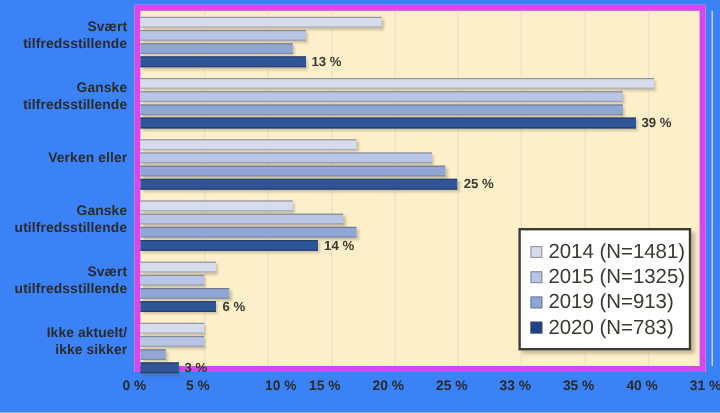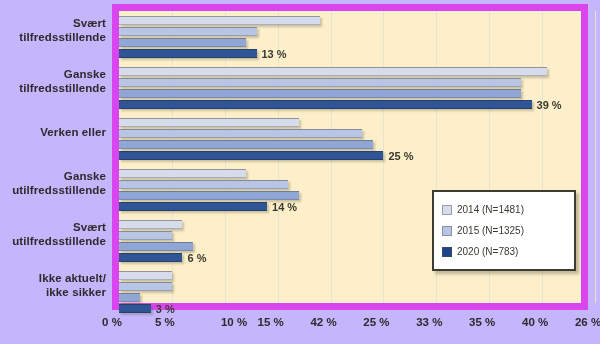--- a/index.html
+++ b/index.html
@@ -4,31 +4,31 @@
 <style>
   html, body {
     margin: 0; padding: 0;
     width: 600px; height: 344px;
     background: #ffffff;
     font-family: "Liberation Sans", sans-serif;
   }
   #chart-root {
     position: relative;
     width: 600px; height: 344px;
-    background: #c4b5fd;
+    background: #3b82f6;
     overflow: hidden;
   }
 
   
   #plot-area {
     position: absolute;
     left: 112px; top: 4px;
     width: 476px; height: 306px;
     background: #fcefc9;
-    border: 7px solid #d946ef;
+    border: 5px solid #d946ef;
     box-sizing: border-box;
   }
   .gridline {
     position: absolute;
     top: 0; bottom: 0;
     width: 1px;
     background: #e7e2d2;
   }
   .gridline.first { background: transparent; }
 
@@ -98,21 +98,21 @@
     background: #ffffff;
     border: 2px solid #3c3c30;
     padding: 7px 6px 7px 8px;
     box-sizing: border-box;
     box-shadow: 3px 3px 3px rgba(80,75,55,0.35);
   }
   .legend-item {
     display: flex;
     align-items: center;
     height: 21px;
-    font-size: 10px;
+    font-size: 17px;
     color: #3a3a30;
     white-space: nowrap;
   }
   .legend-swatch {
     width: 10px; height: 10px;
     margin-right: 5px;
     flex: 0 0 auto;
     border: 1px solid rgba(80,80,80,0.45);
     box-sizing: border-box;
   }
@@ -257,36 +257,40 @@
           </div>
         </div>
       </div>
   </div>
 
   <div id="x-axis">
       <div class="xtick" style="left: 0px;">0 %</div>
       <div class="xtick" style="left: 52.8889px;">5 %</div>
       <div class="xtick" style="left: 122px;">10 %</div>
       <div class="xtick" style="left: 158.667px;">15 %</div>
-      <div class="xtick" style="left: 211.556px;">42 %</div>
+      <div class="xtick" style="left: 211.556px;">20 %</div>
       <div class="xtick" style="left: 264.444px;">25 %</div>
       <div class="xtick" style="left: 317.333px;">33 %</div>
       <div class="xtick" style="left: 370.222px;">35 %</div>
       <div class="xtick" style="left: 423.111px;">40 %</div>
-      <div class="xtick" style="left: 476px;">26 %</div>
+      <div class="xtick" style="left: 476px;">31 %</div>
     </div>
 
   <div id="legend">
     <div class="legend-item">
       <span class="legend-swatch s2014"></span>
       <span>2014 (N=1481)</span>
     </div>
     <div class="legend-item">
       <span class="legend-swatch s2015"></span>
       <span>2015 (N=1325)</span>
     </div>
     <div class="legend-item">
+      <span class="legend-swatch s2019"></span>
+      <span>2019 (N=913)</span>
+    </div>
+    <div class="legend-item">
       <span class="legend-swatch s2020"></span>
       <span>2020 (N=783)</span>
     </div>
   </div>
 
 </div>
 
 </body></html>

